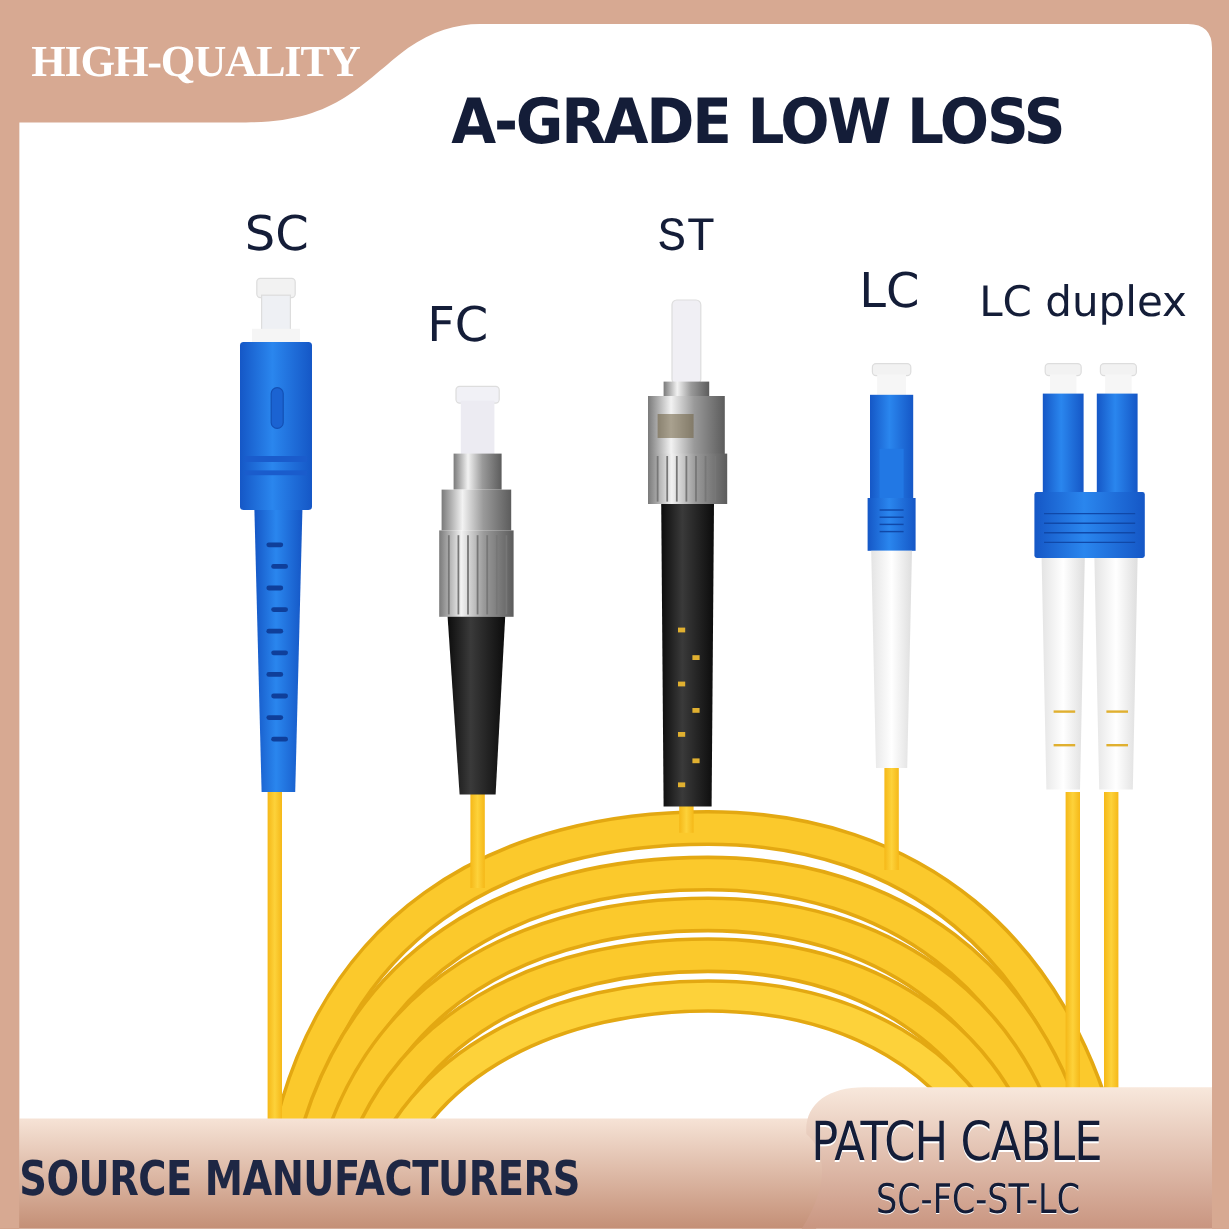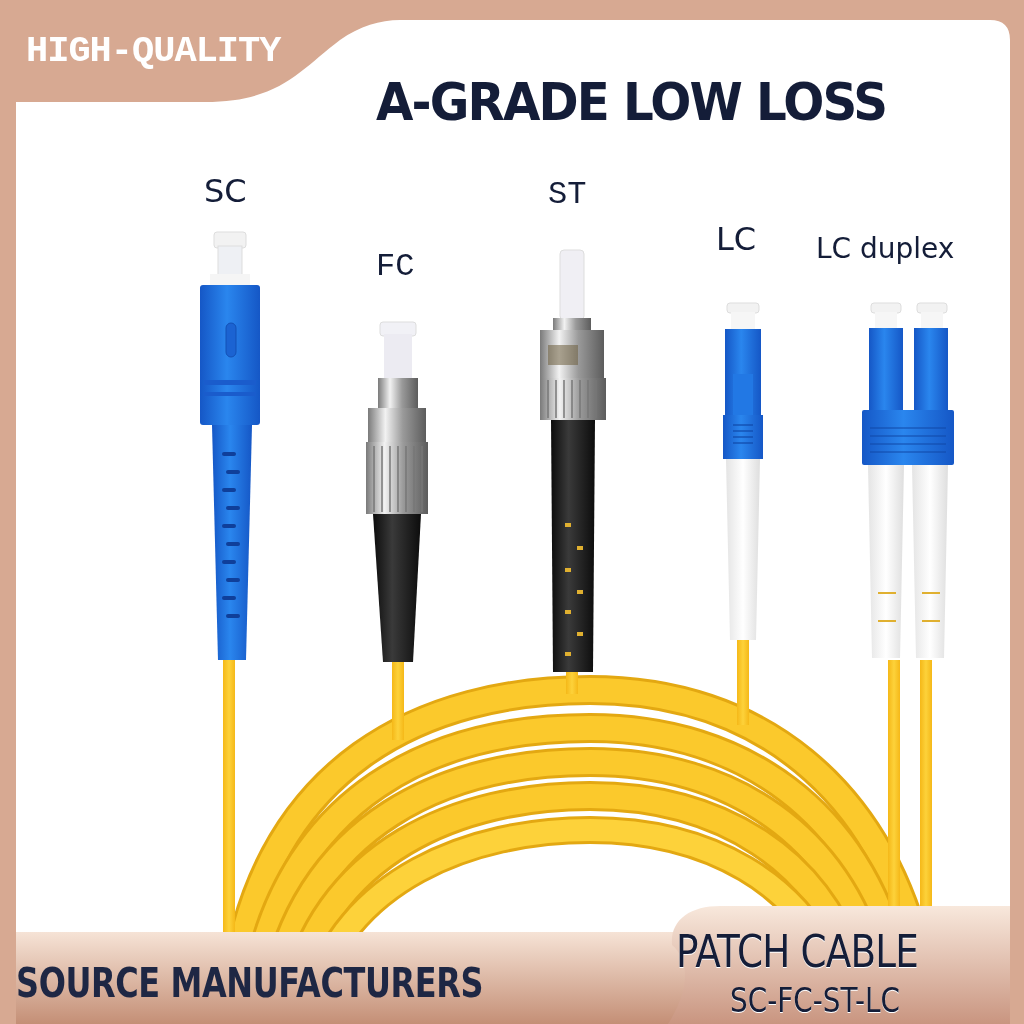--- a/index.html
+++ b/index.html
@@ -1,21 +1,21 @@
 <!DOCTYPE html>
 <html><head>
 <meta charset="utf-8">
 <style>
   html, body { margin: 0; padding: 0; }
   body { width: 1024px; height: 1024px; overflow: hidden; background: #d7a992; position: relative; font-family: "DejaVu Sans", sans-serif; }
   .frame-svg { position: absolute; left: 0; top: 0; width: 1024px; height: 1024px; }
   .abs { position: absolute; }
-  .hq { left: 26px; top: 30px; font-family: Liberation Mono, monospace; font-weight: bold; font-size: 37px; color: #ffffff; letter-spacing: -1px; }
+  .hq { left: 26px; top: 30px; font-family: Liberation Serif, serif; font-weight: bold; font-size: 37px; color: #ffffff; letter-spacing: -1px; }
   .headline { left: 376px; top: 72px; font-family: "DejaVu Sans", sans-serif; font-weight: bold; font-size: 52px; color: #141d38; letter-spacing: -2px; white-space: nowrap; transform: scaleX(0.93); transform-origin: left top; }
-  .conn-label { font-family: "DejaVu Sans", sans-serif; font-size: 32px; color: #141d38; white-space: nowrap; }
+  .conn-label { font-family: "DejaVu Sans", sans-serif; font-size: 40px; color: #141d38; white-space: nowrap; }
   .bottom-left { left: 16px; top: 960px; font-family: "DejaVu Sans", sans-serif; font-weight: bold; font-size: 40px; color: #1e2744; white-space: nowrap; transform: scaleX(0.80); transform-origin: left top; letter-spacing: -0.5px; }
   .patch-title { left: 676px; top: 925px; font-family: "DejaVu Sans", sans-serif; font-size: 45px; color: #141d38; white-space: nowrap; transform: scaleX(0.83); transform-origin: left top; text-shadow: 0 1px 0 #fff; letter-spacing: -1px; }
   .patch-sub { left: 730px; top: 980px; font-family: "DejaVu Sans", sans-serif; font-size: 34px; color: #141d38; white-space: nowrap; transform: scaleX(0.82); transform-origin: left top; text-shadow: 0 1px 0 #fff; }
 </style>
 </head>
 <body>
 
 <svg class="frame-svg" viewBox="0 0 1024 1024" xmlns="http://www.w3.org/2000/svg">
   <defs>
     <linearGradient id="cableGrad" x1="0" y1="0" x2="1" y2="0">
@@ -188,20 +188,20 @@
   <path d="M 720 906 L 1010 906 L 1010 1024 L 668 1024 C 690 990, 690 960, 672 945 C 670 920, 690 906, 720 906 Z" fill="url(#bannerGrad2)"></path>
 
   <rect x="0" y="100" width="16" height="924" fill="#d7a992"></rect>
   <rect x="1010" y="0" width="14" height="1024" fill="#d7a992"></rect>
 </svg>
 
 <div class="abs hq">HIGH-QUALITY</div>
 <div class="abs headline">A-GRADE  LOW LOSS</div>
 
 <div class="abs conn-label" style="left:204px; top:172px;">SC</div>
-<div class="abs conn-label" style="left:376px; top:248px;font-family:Liberation Mono, monospace;">FC</div>
+<div class="abs conn-label" style="left:356px; top:248px;">FC</div>
 <div class="abs conn-label" style="left:548px; top:176px;font-family:Liberation Mono, monospace;">ST</div>
 <div class="abs conn-label" style="left:716px; top:220px;">LC</div>
-<div class="abs conn-label" style="left:816px; top:232px; font-size:28px;">LC duplex</div>
+<div class="abs conn-label" style="left:816px; top:232px; font-size:35px;">LC duplex</div>
 
 <div class="abs bottom-left">SOURCE MANUFACTURERS</div>
 <div class="abs patch-title">PATCH CABLE</div>
 <div class="abs patch-sub">SC-FC-ST-LC</div>
 
 </body></html>

